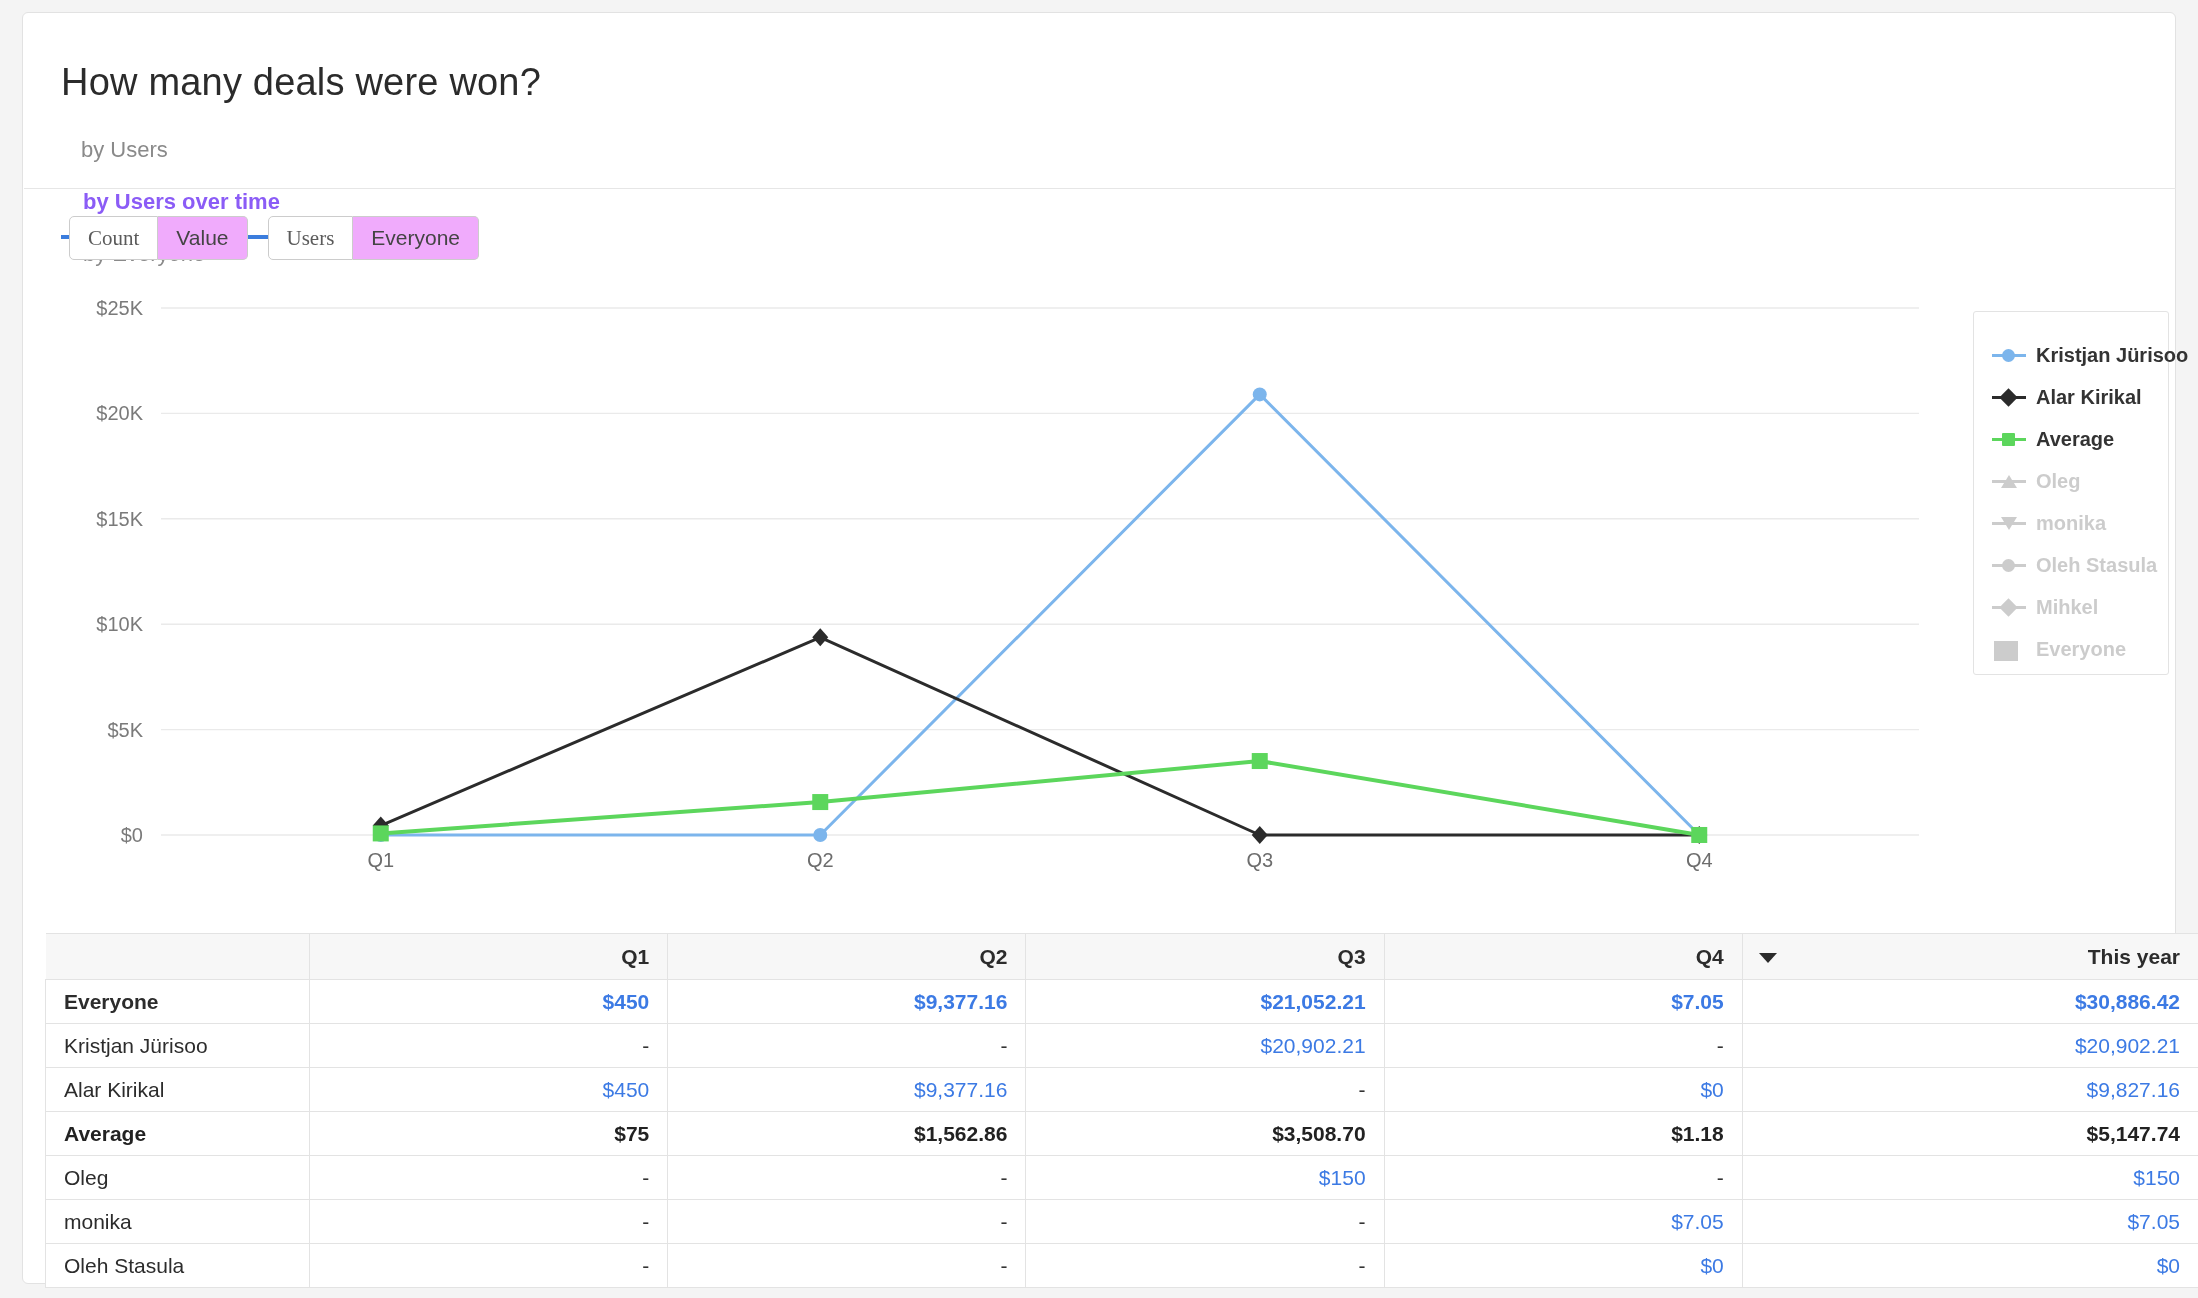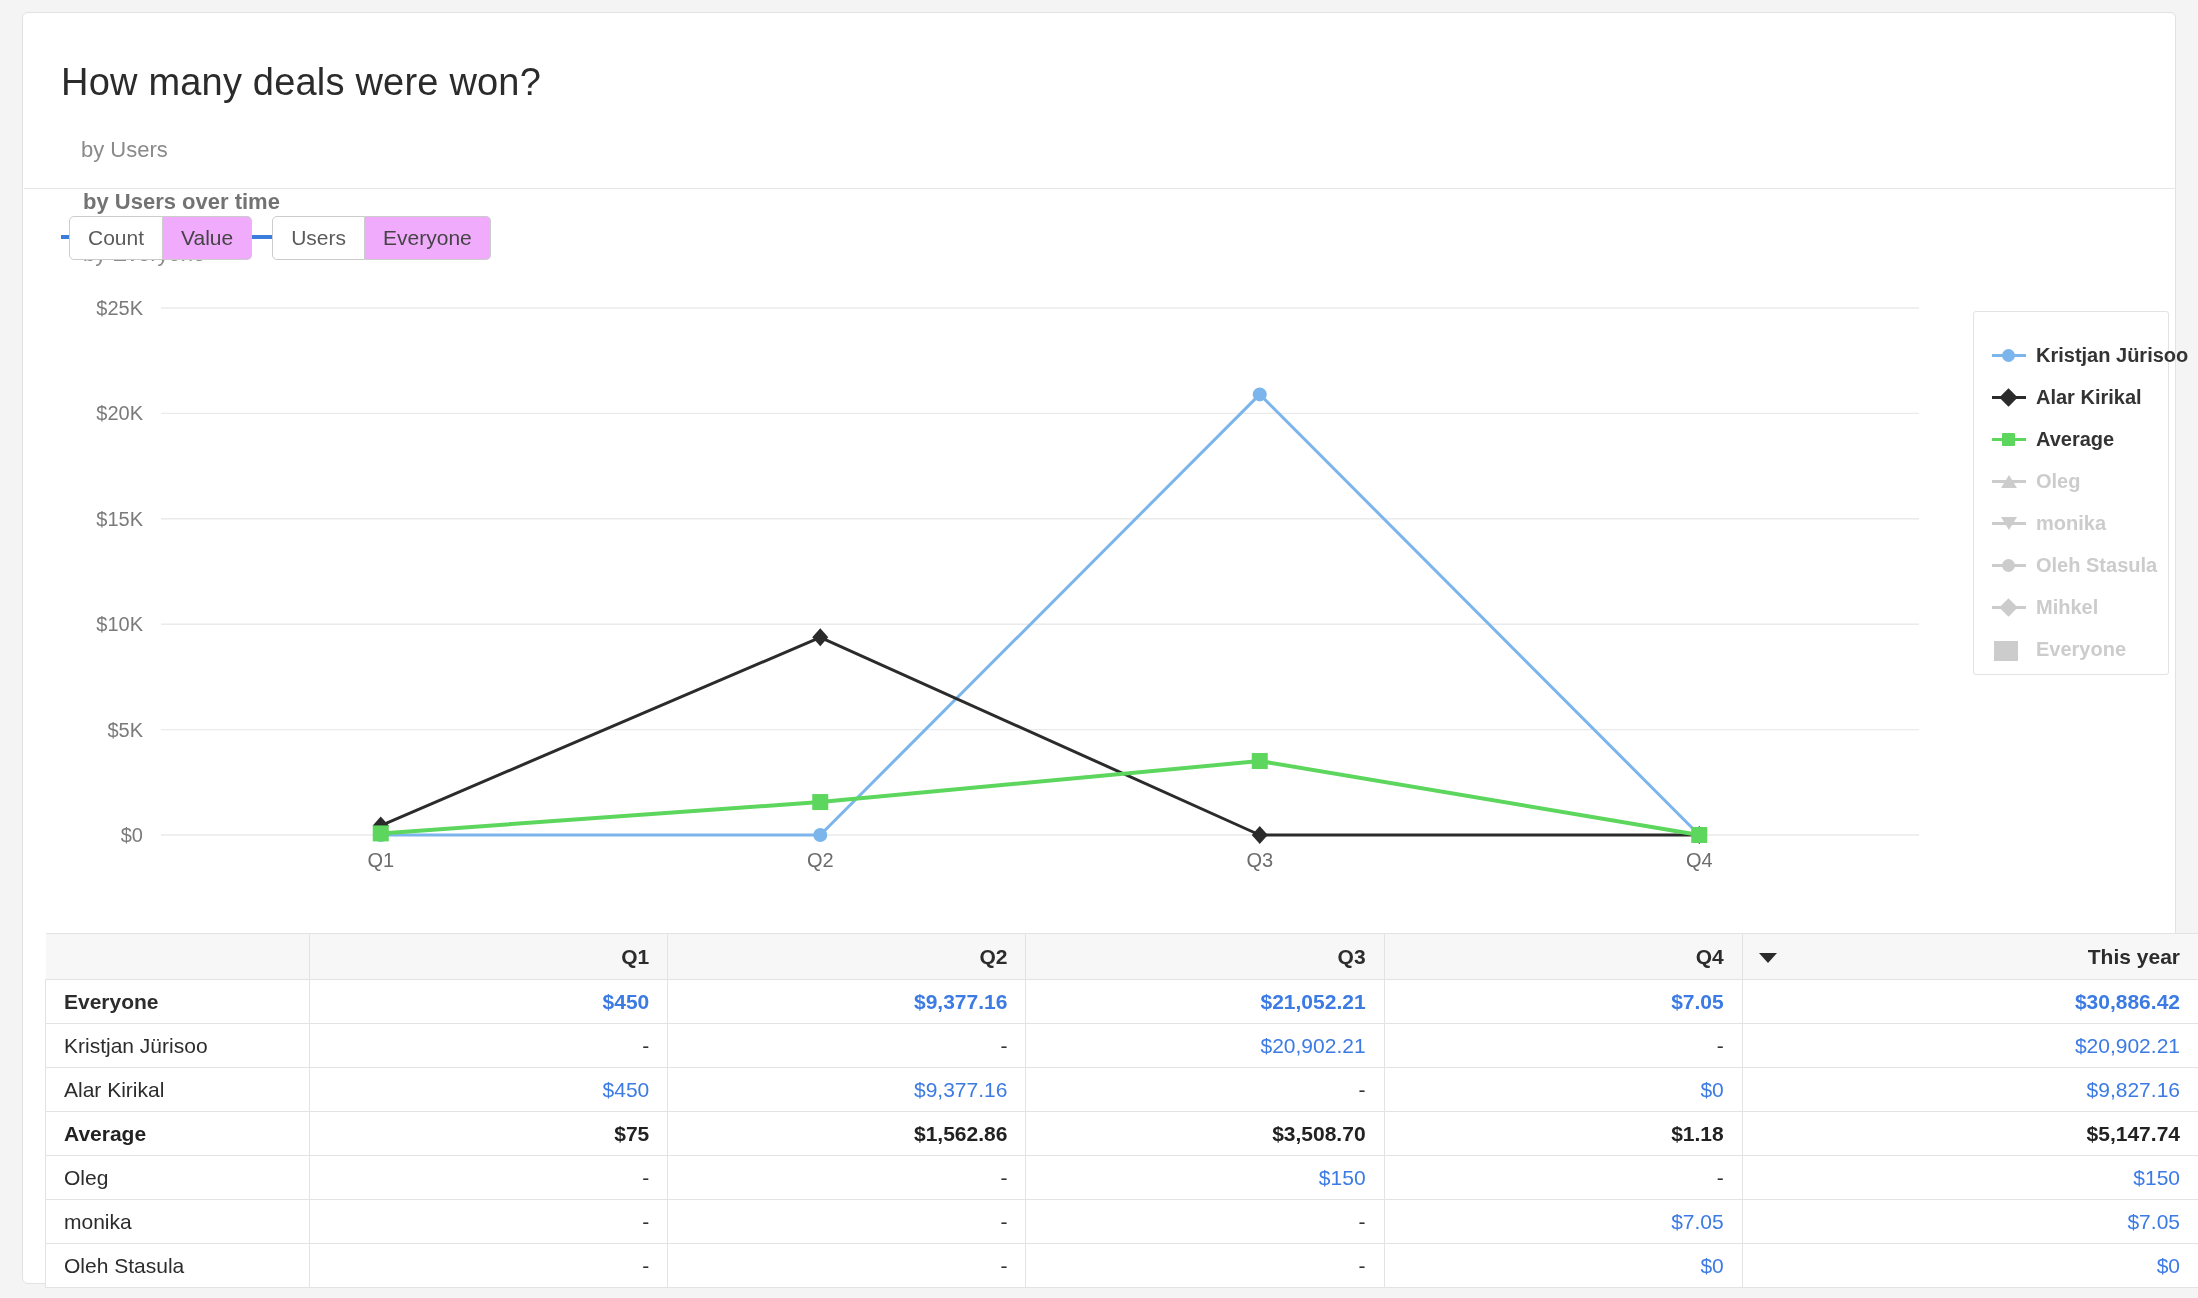--- a/index.html
+++ b/index.html
@@ -50,21 +50,21 @@
     font-size: 22px;
     color: #8a8a8a;
     padding: 0 22px 18px 22px;
     cursor: pointer;
     white-space: nowrap;
     border-bottom: 4px solid transparent;
     line-height: 30px;
   }
   .tab:first-child { padding-left: 20px; }
   .tab.active {
-    color: #737373;
+    color: #8b5cf6;
     font-weight: 600;
     border-bottom-color: #3b7ddd;
   }
   .tabs-rule {
     position: absolute;
     left: 1px;
     top: 175px;
     width: 2152px;
     height: 1px;
     background: #e6e6e6;
@@ -86,21 +86,21 @@
     font-size: 21px;
     color: #5b5b5b;
     background: #ffffff;
     border: 1px solid #cccccc;
     padding: 9px 18px;
     cursor: pointer;
     white-space: nowrap;
     line-height: 24px;
   }
   .btn-group .tgl + .tgl { border-left: none; }
-  .btn-group .tgl:first-child { border-radius: 5px 0 0 5px; }
+  .btn-group .tgl:first-child { border-radius: 5px 0 0 5px; font-family: Liberation Serif, serif; }
   .btn-group .tgl:last-child  { border-radius: 0 5px 5px 0; }
   .tgl.active {
     background: #f0abfc;
     color: #444;
   }
   
   .chart-wrap {
     position: absolute;
     left: 1px;
     top: 268px;

